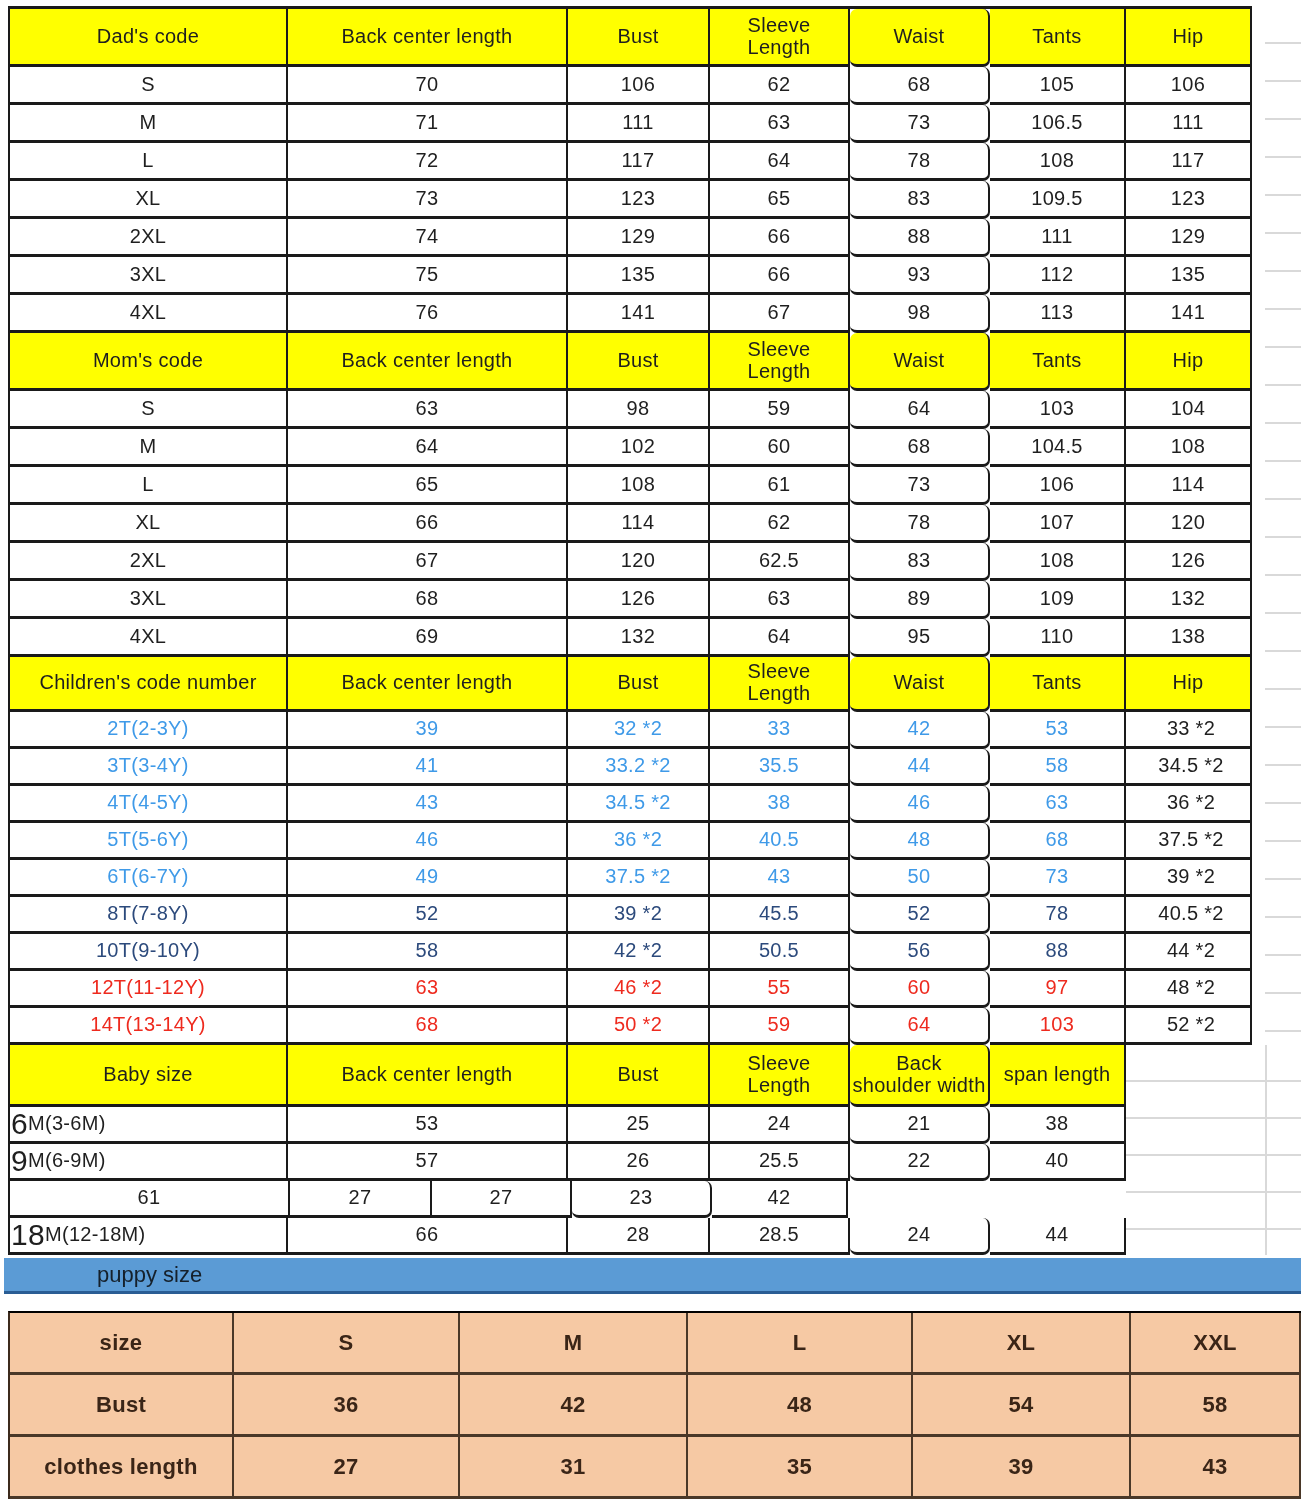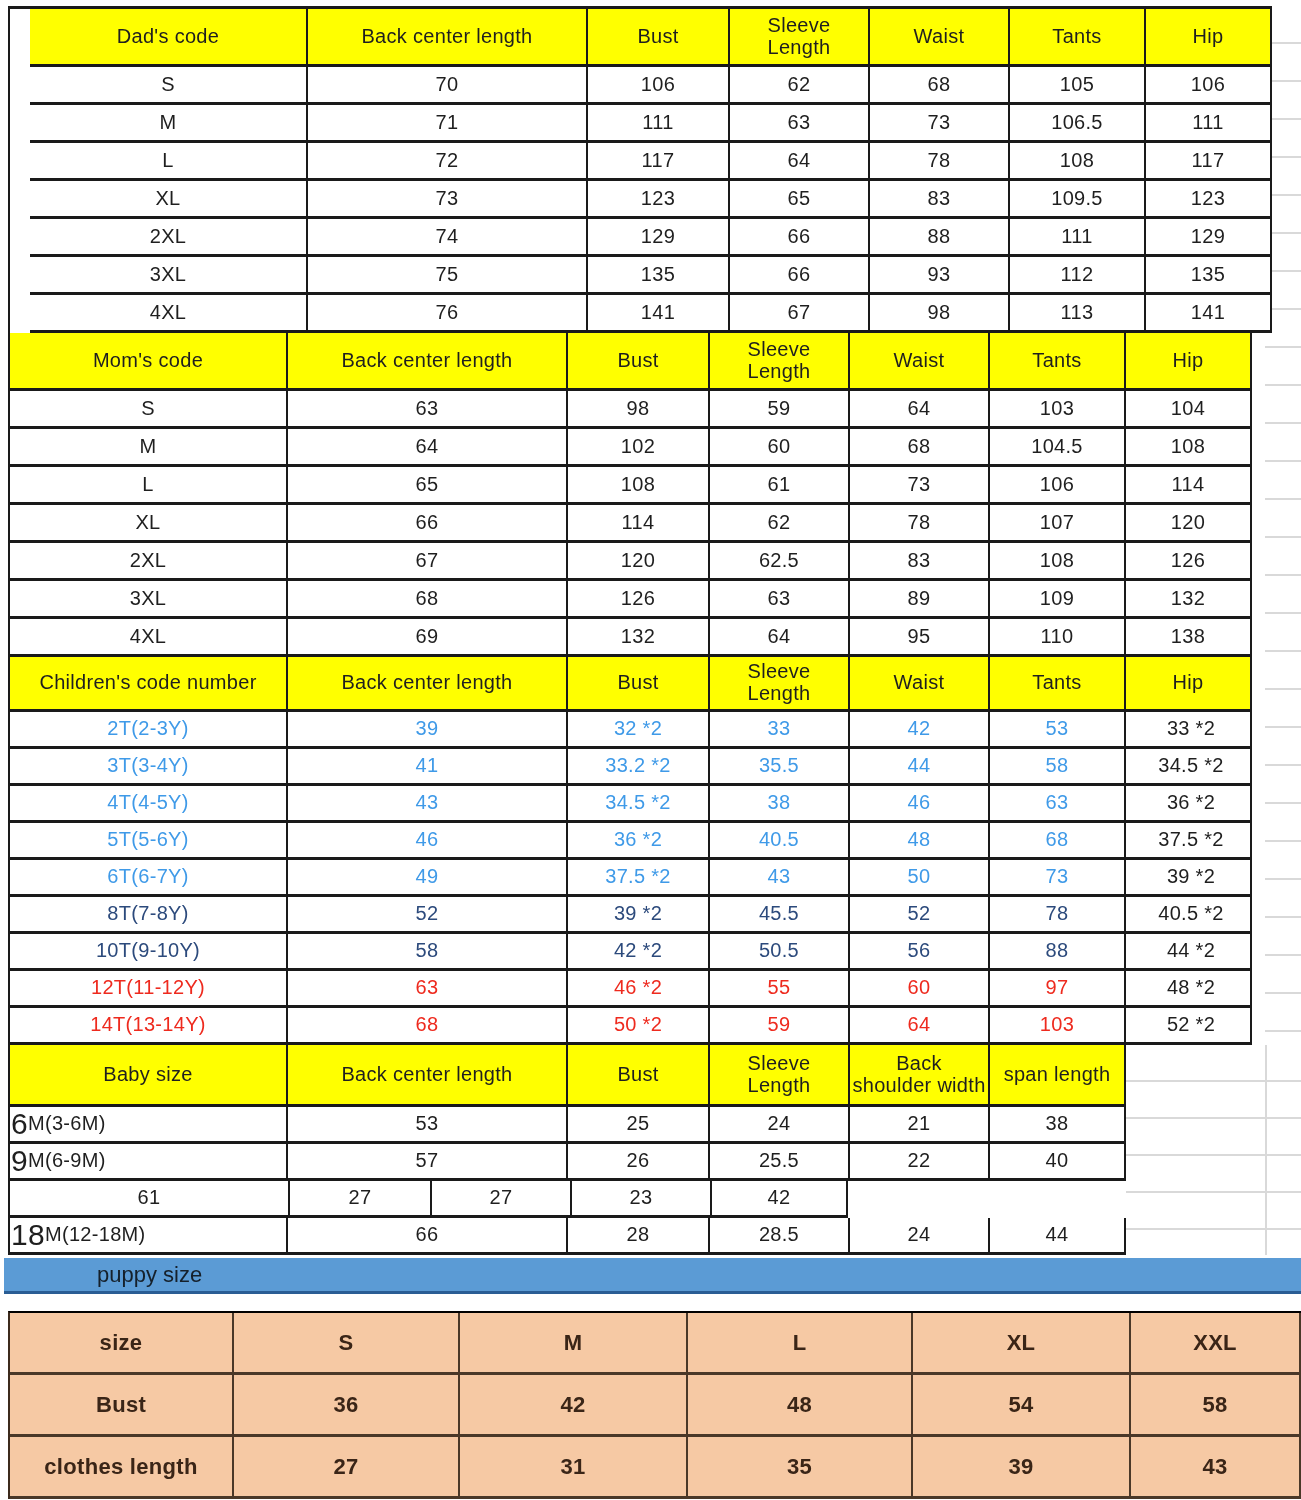--- a/index.html
+++ b/index.html
@@ -15,21 +15,21 @@
     background:repeating-linear-gradient(to bottom,#ffffff 0 36px,var(--grid) 36px 38px);
   }
   .strip-baby{
     position:absolute;left:1126px;top:1045px;width:175px;height:210px;
     background:repeating-linear-gradient(to bottom,#ffffff 0 35px,var(--grid) 35px 37px);
   }
   .strip-baby .vline{position:absolute;left:139px;top:0;width:2px;height:100%;background:var(--grid);}
 
   
   .tbl{position:absolute;left:8px;border-left:2px solid #1a1a1a;}
-  .t0{top:6px;border-top:3px solid #1a1a1a;padding-left:20px;}
+  .t0{top:6px;border-top:3px solid #1a1a1a;}
   .t1{top:333px;}
   .t2{top:657px;}
   .t3{top:1045px;}
   .row{display:flex;}
   .cell{
     box-sizing:border-box;border-right:2px solid #1a1a1a;border-bottom:3px solid #1a1a1a;
     display:flex;align-items:center;justify-content:center;
     font-size:20px;color:var(--ink);background:#ffffff;
     line-height:1.08;text-align:center;white-space:pre-line;letter-spacing:0.3px;
   }
@@ -39,21 +39,21 @@
   .t2 .header .cell{height:55px;}
   .t3 .header .cell{height:62px;}
   .t0 .body .cell,.t1 .body .cell{height:38px;}
   .t2 .body .cell,.t3 .body .cell{height:37px;}
 
   
   .w-main .col0{width:278px;}
   .w-main .col1{width:280px;}
   .w-main .col2{width:142px;}
   .w-main .col3{width:140px;}
-  .w-main .col4{width:140px;}
+  .w-main .col4{width:140px;border-radius:7px;}
   .w-main .col5{width:136px;}
   .w-main .col6{width:126px;}
 
   
   .c-light .cell{color:var(--light);}
   .c-navy .cell{color:var(--navy);}
   .c-red .cell{color:var(--red);}
   .t2 .body .cell.col6{color:var(--ink);padding-left:6px;}
 
   

